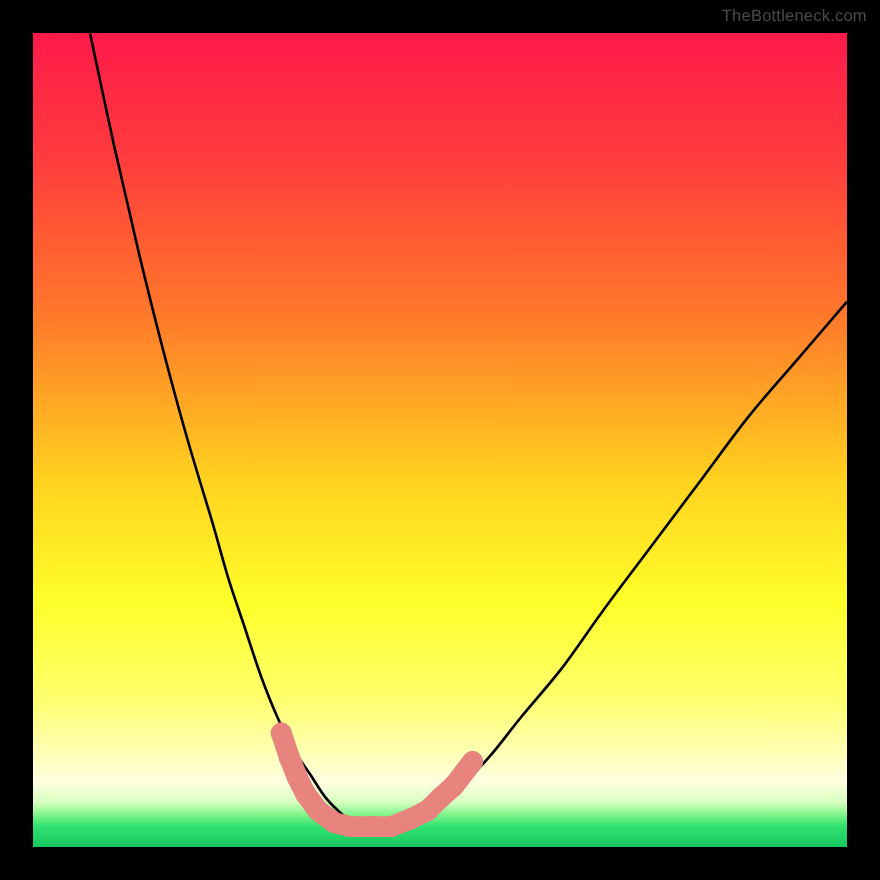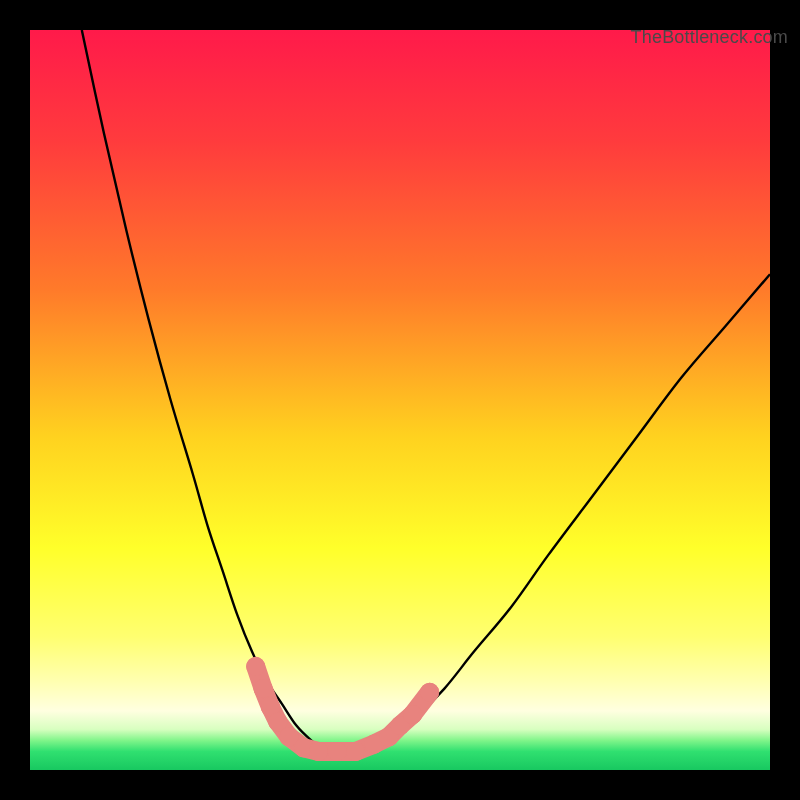--- a/index.html
+++ b/index.html
@@ -28,24 +28,23 @@
   }
   .gradient-bg {
     position: absolute;
     inset: 0;
   }
   .watermark {
     position: absolute;
     top: 6px;
     right: 12px;
     color: #4a4a4a;
-    font-size: 18px;
+    font-size: 15px;
     font-weight: 500;
     letter-spacing: 0.2px;
-    margin-top: 21px;
   }
   svg.curves {
     position: absolute;
     inset: 0;
     width: 100%;
     height: 100%;
   }
 </style>
 </head>
 <body>

